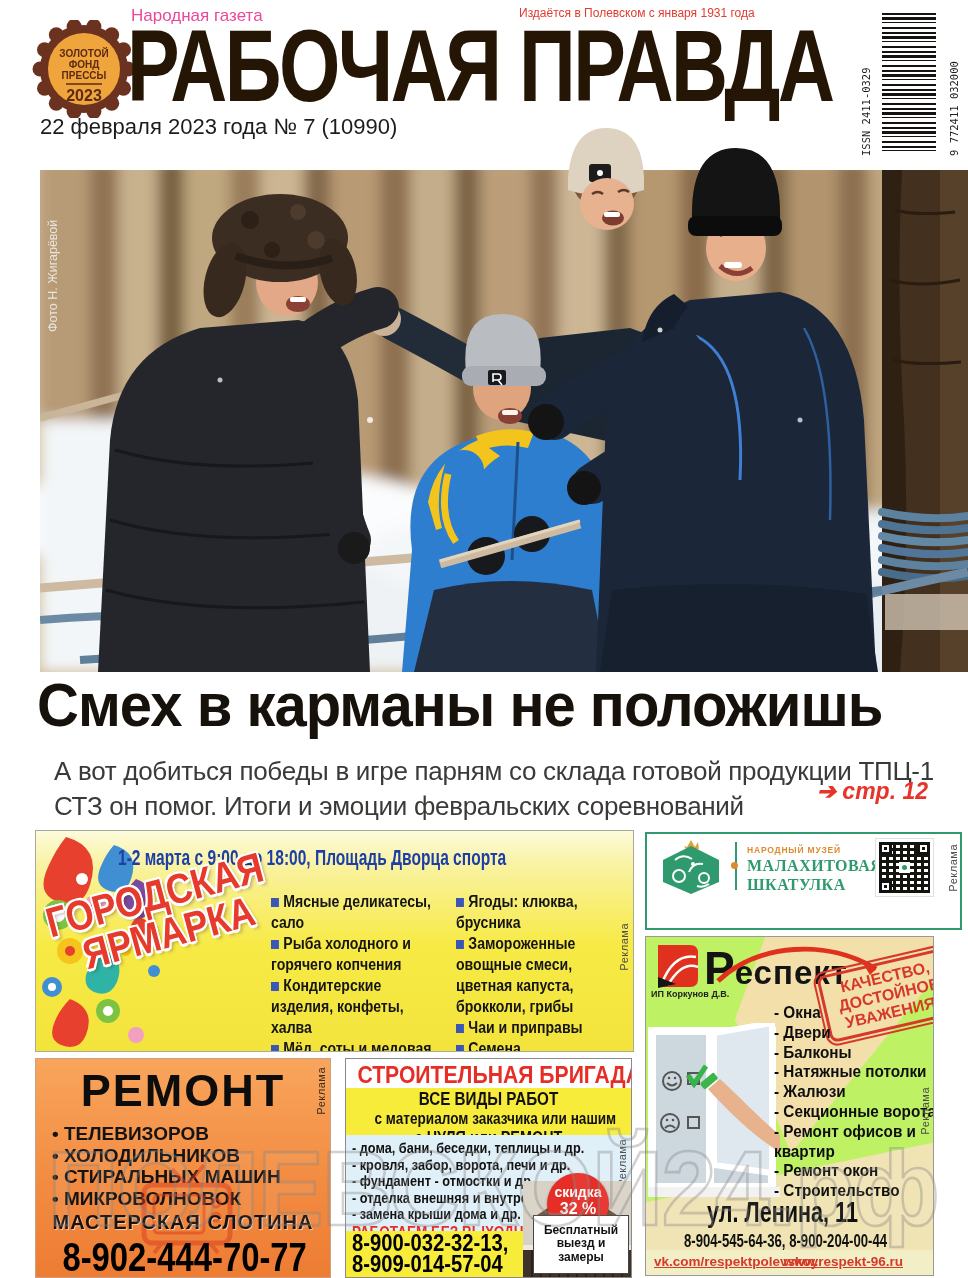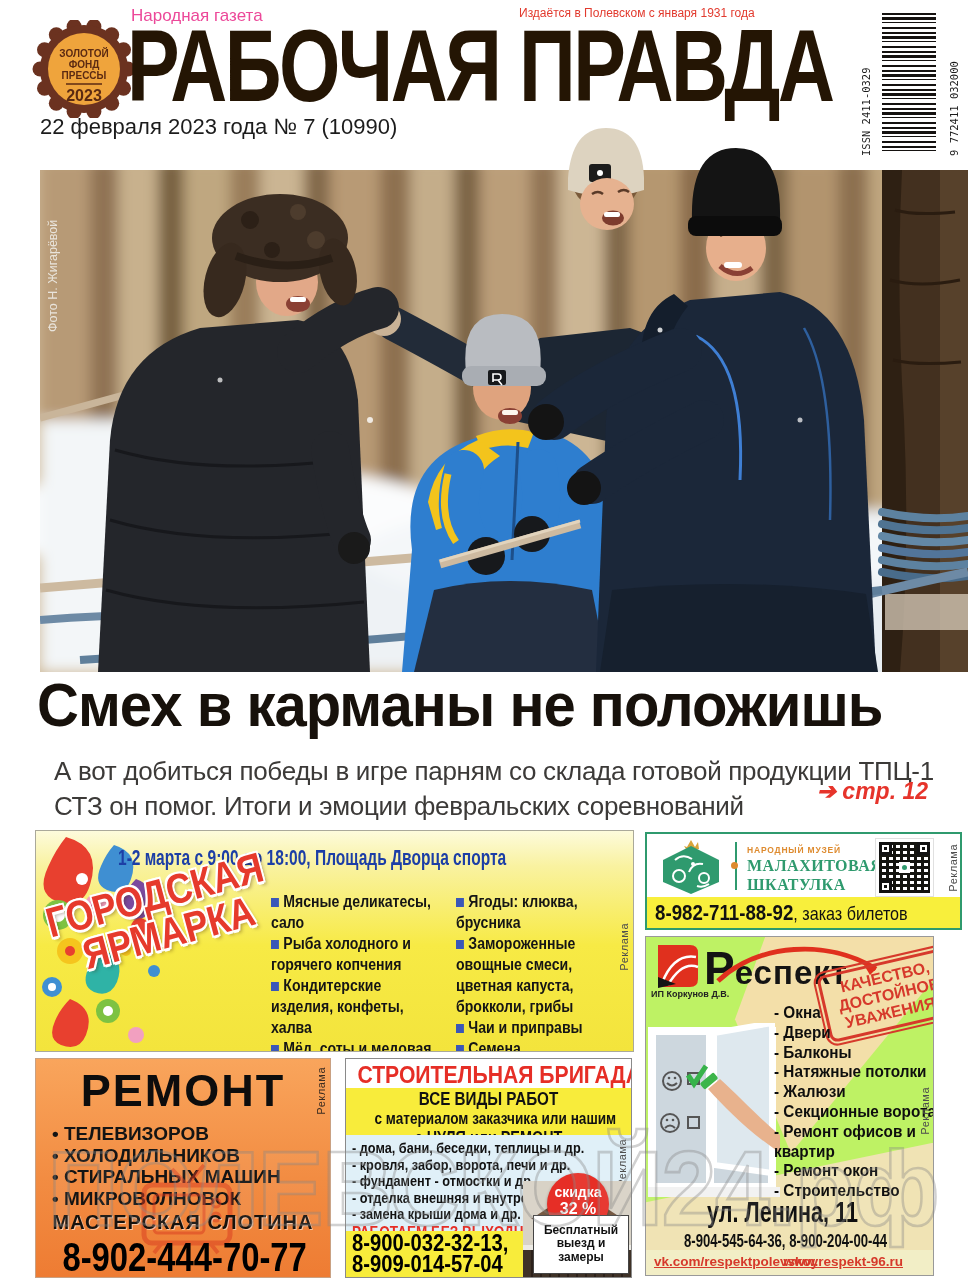--- a/index.html
+++ b/index.html
@@ -408,23 +408,20 @@
       <div>ШКАТУЛКА</div>
     </div>
     <div class="abs qr">
       <div class="qr-noise"></div>
       <div class="qr-f" style="left:3px;top:3px;"></div>
       <div class="qr-f" style="right:3px;top:3px;"></div>
       <div class="qr-f" style="left:3px;bottom:3px;"></div>
       <div class="qr-c"></div>
     </div>
     <span class="v-label">Реклама</span>
-    <div class="abs m-strip">
-      <span class="inner"><b class="m-phone">8-982-711-88-92</b><span class="m-suffix">, заказ билетов</span></span>
-    </div>
   </div>
 
   <div class="abs repair">
     <span class="v-label">Реклама</span>
     <div class="abs rep-title">РЕМОНТ</div>
     <div class="abs rep-items">
       <div>• ТЕЛЕВИЗОРОВ</div>
       <div>• ХОЛОДИЛЬНИКОВ</div>
       <div>• СТИРАЛЬНЫХ МАШИН</div>
       <div>• МИКРОВОЛНОВОК</div>

